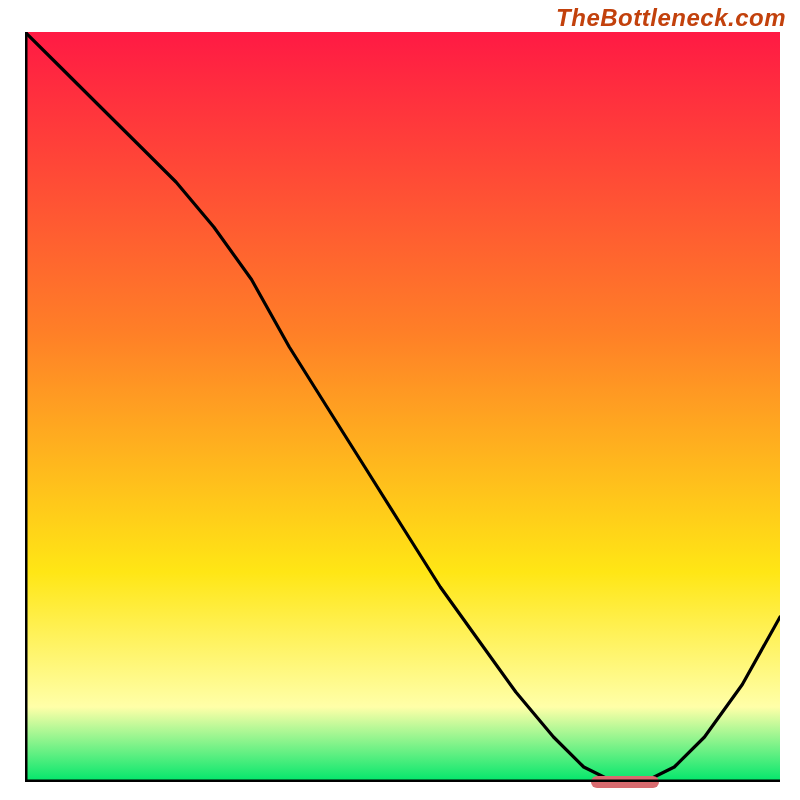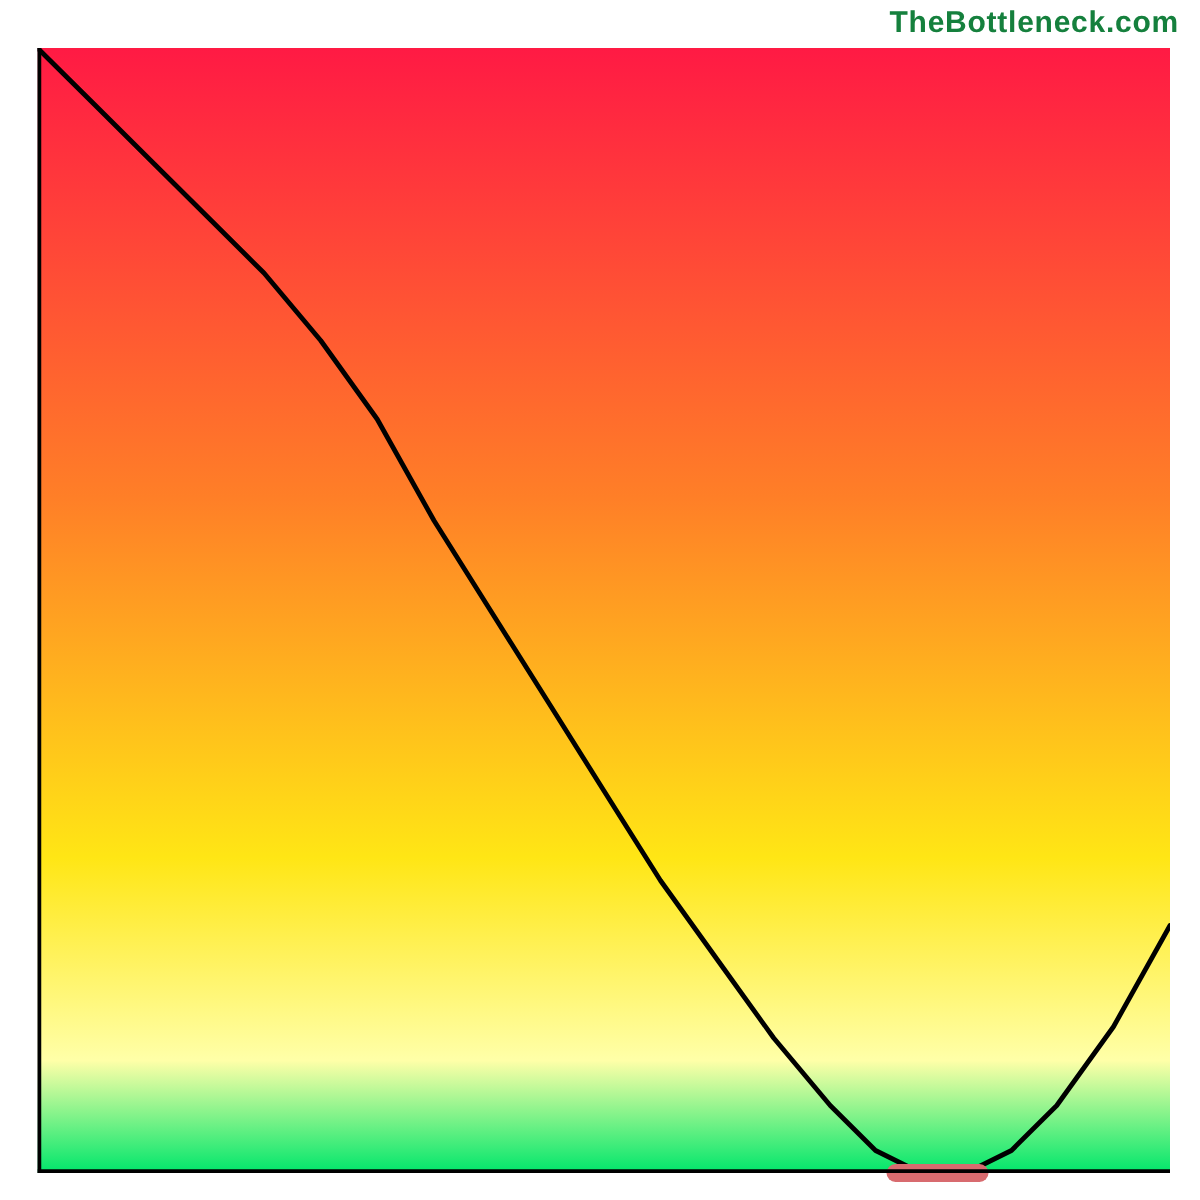--- a/index.html
+++ b/index.html
@@ -13,24 +13,25 @@
   }
   #container {
     position: relative;
     width: 800px;
     height: 800px;
   }
   #watermark {
     position: absolute;
     top: 4px;
     right: 14px;
-    font-size: 20px;
+    font-size: 24px;
     font-weight: bold;
-    color: #15803d;
+    color: #c2410c;
     letter-spacing: 0.5px;
+    font-style: italic;
   }
   #plot-area {
     position: absolute;
     left: 25px;
     top: 32px;
     width: 755px;
     height: 750px;
     box-sizing: border-box;
   }
   #gradient-bg {

